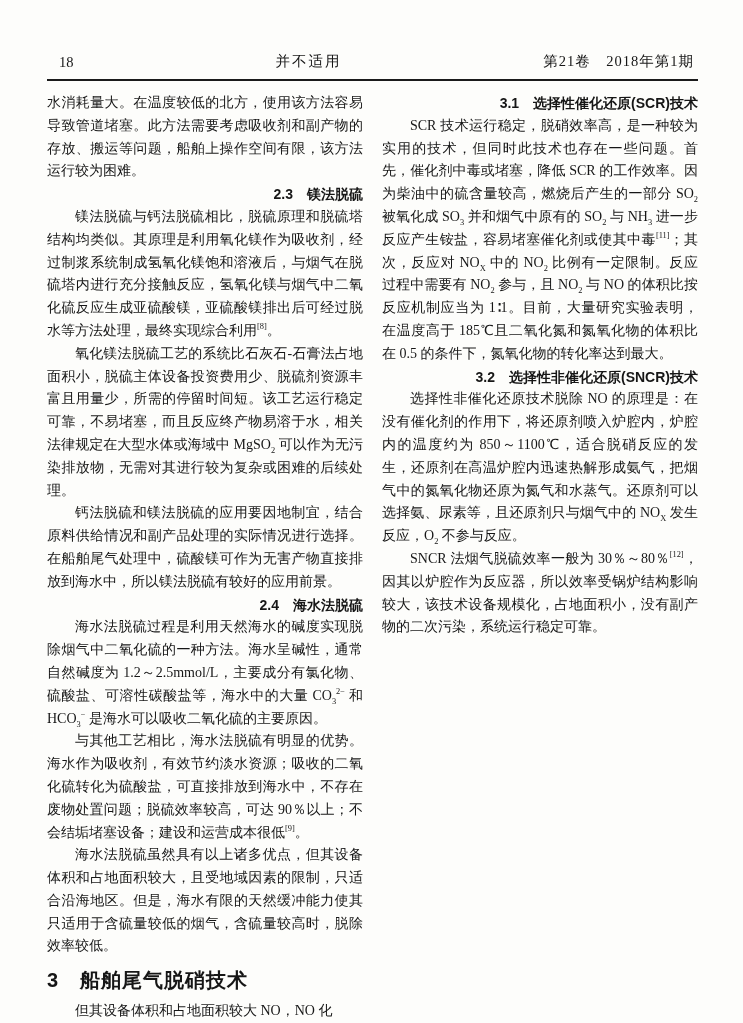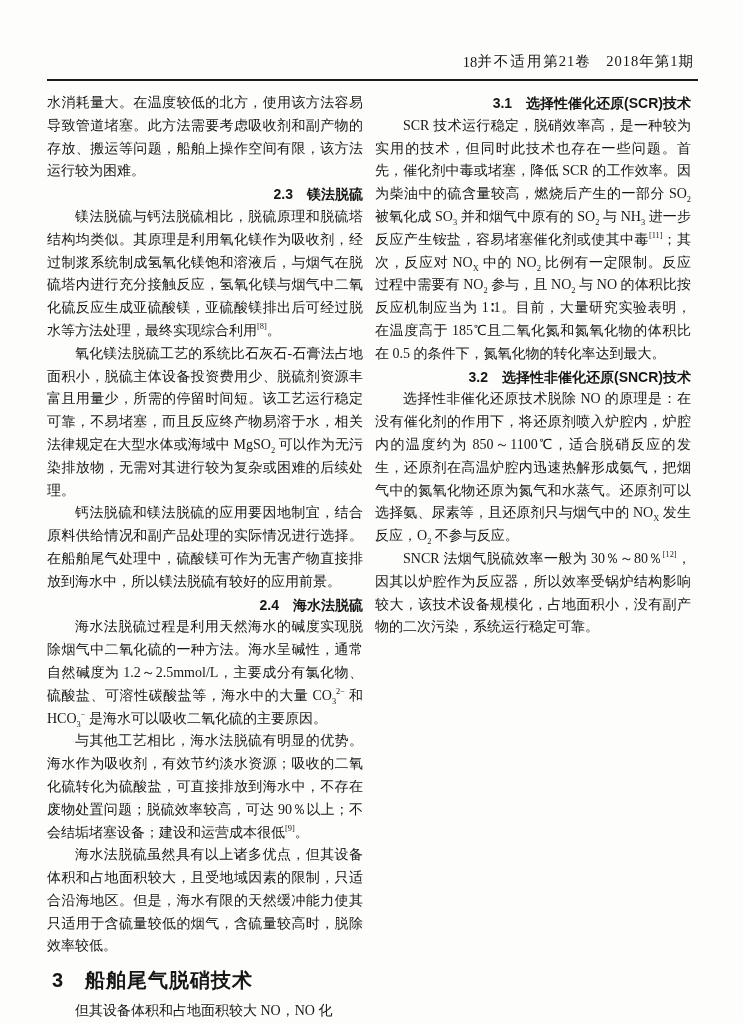--- a/index.html
+++ b/index.html
@@ -8,52 +8,52 @@
     width:743px;height:1023px;
     box-sizing:border-box;
     background:#fdfdfb;
     padding:52px 45px 0 47px;
     font-family:"Liberation Serif", serif;
     color:#161616;
     overflow:hidden;
   }
   .page-header{
     display:flex;
-    justify-content:flex-end;
+    justify-content:space-between;
     align-items:flex-end;
     font-size:14.5px;
     padding:0 4px 8px 12px;
     border-bottom:2.5px solid #1b1b1b;
   }
   .page-header .journal-title{letter-spacing:2px;}
   .page-header .issue-info{letter-spacing:1px;}
   .columns{
     display:flex;
-    gap:12px;
+    gap:19px;
     margin-top:11px;
   }
   .col{
     width:316px;
     font-size:14px;
     line-height:22.8px;
     text-align:justify;
     text-justify:inter-ideograph;
   }
   .para{margin:0;text-indent:2em;}
   .para.cont{text-indent:0;}
   .subhead{
     margin:0;
     font-family:"Liberation Sans", sans-serif;
     font-weight:bold;
     font-size:14px;
     line-height:22.8px;
     text-align:right;
   }
   .sechead{
-    margin:9px 0 6px 5px;
+    margin:9px 0 6px 0;
     font-family:"Liberation Sans", sans-serif;
     font-weight:bold;
     font-size:20px;
     line-height:27px;
     text-align:left;
     letter-spacing:1px;
   }
   sup{font-size:60%;line-height:0;vertical-align:super;}
   sub{font-size:60%;line-height:0;vertical-align:sub;}
 </style>

